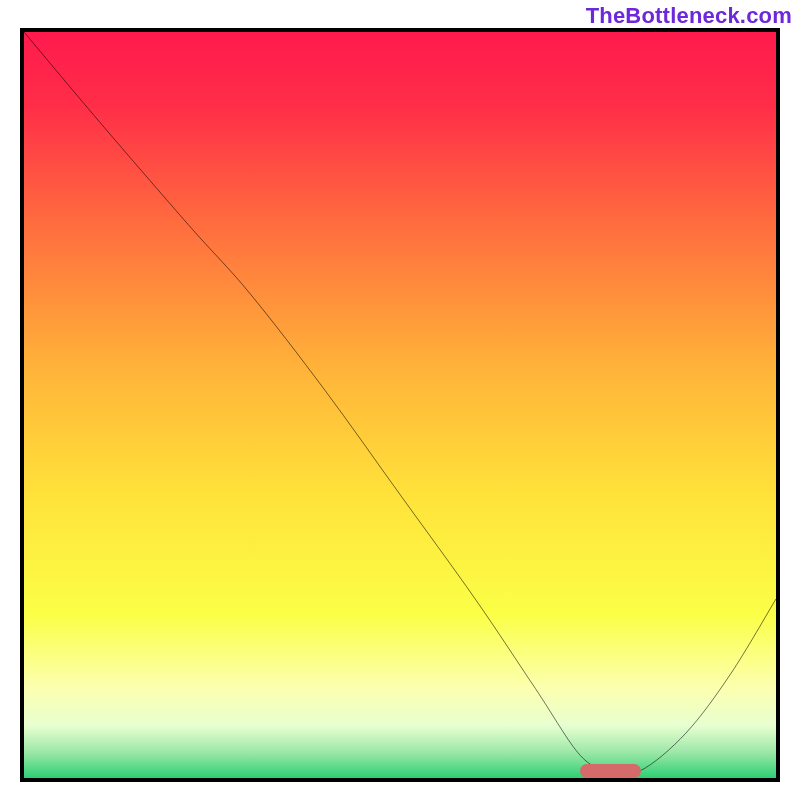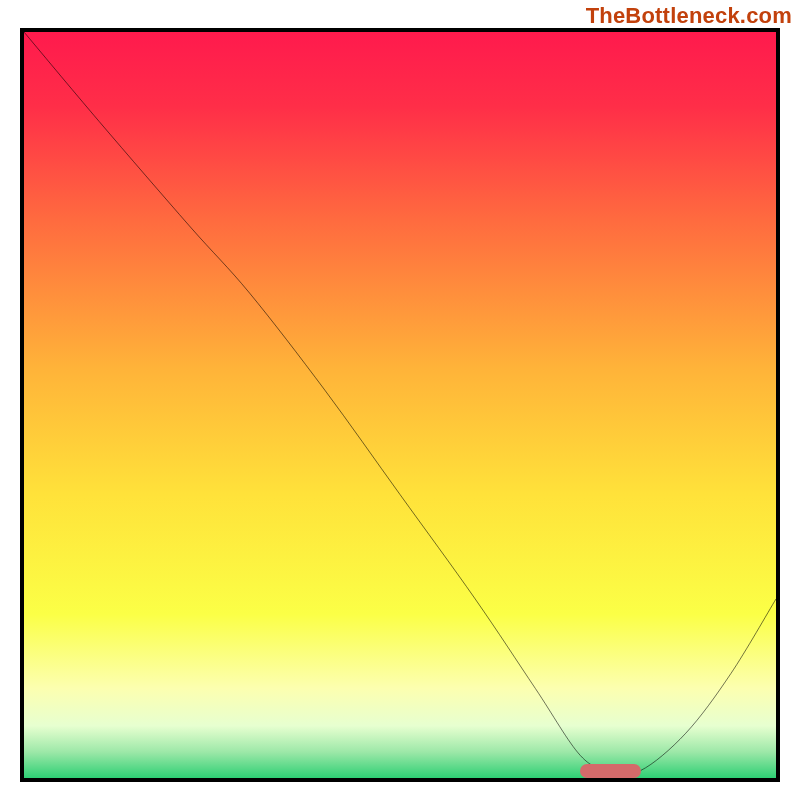--- a/index.html
+++ b/index.html
@@ -14,21 +14,21 @@
     position: relative;
     width: 800px;
     height: 800px;
   }
   .attribution {
     position: absolute;
     top: 3px;
     right: 8px;
     font-size: 22px;
     font-weight: bold;
-    color: #c2410c;
+    color: #6d28d9;
     letter-spacing: 0.2px;
   }
   .chart-frame {
     position: absolute;
     left: 20px;
     top: 28px;
     width: 760px;
     height: 754px;
     border: 4px solid #000;
     box-sizing: border-box;

